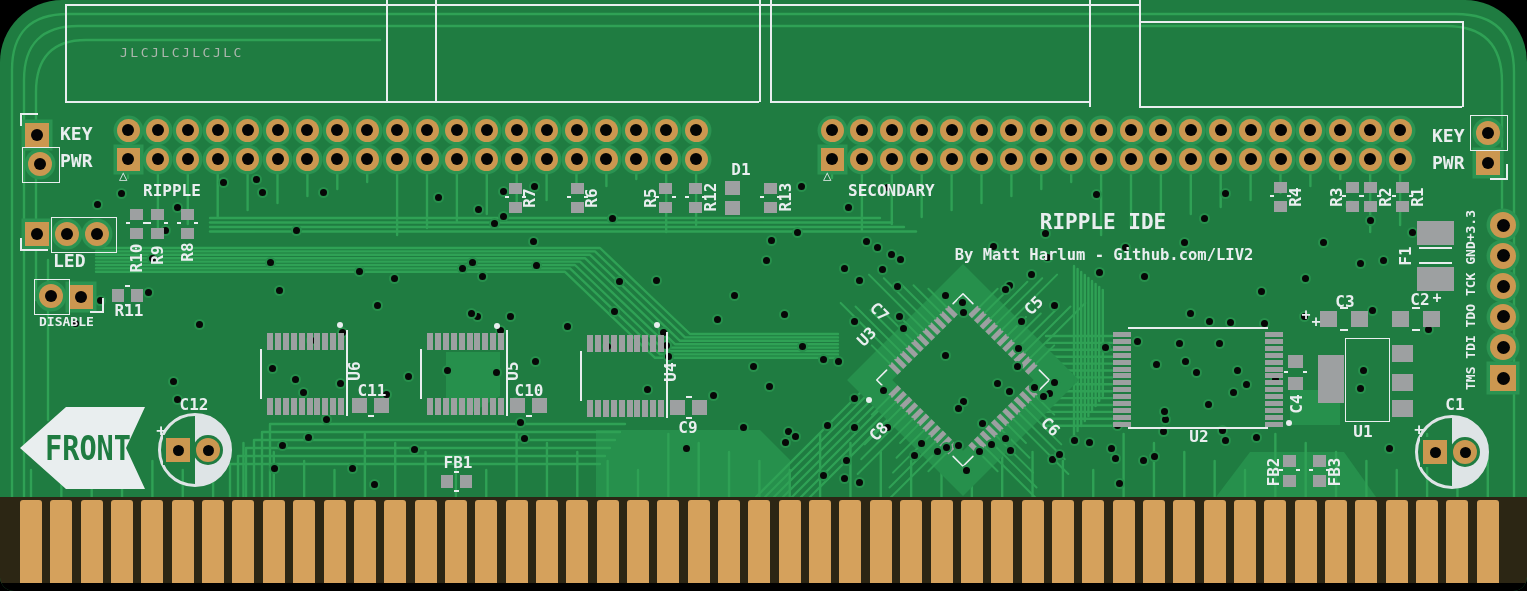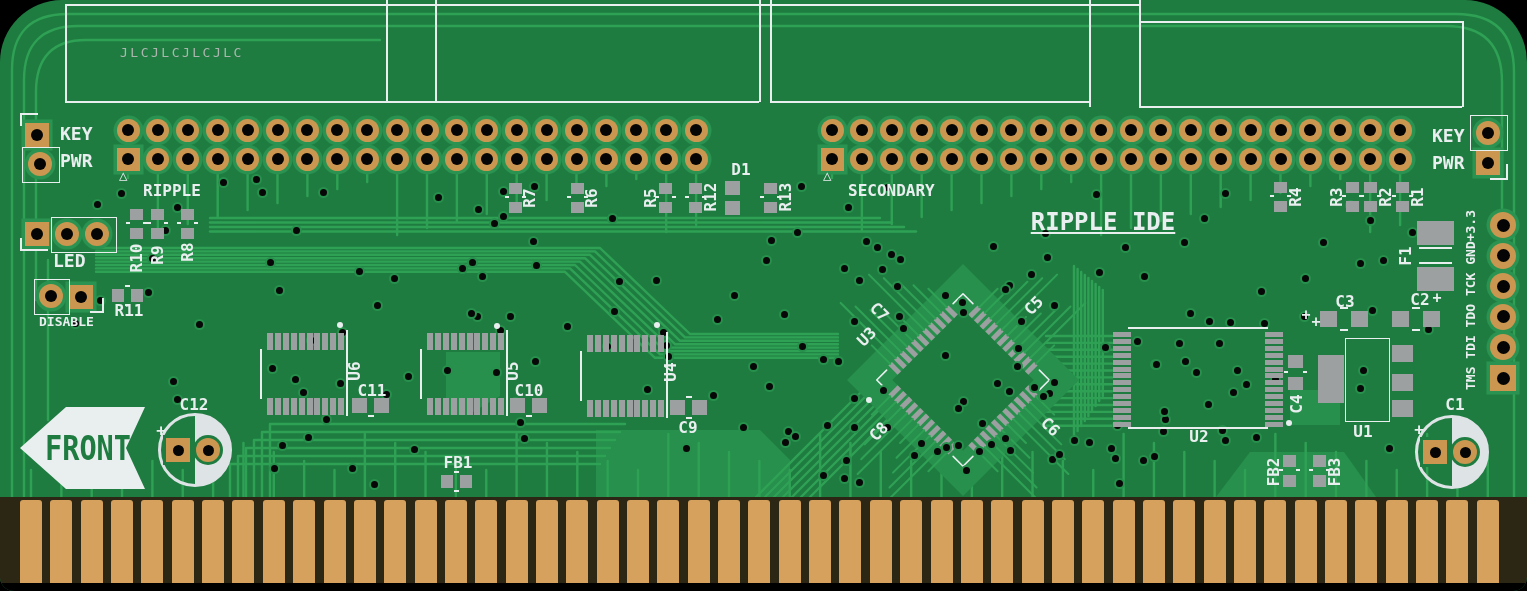--- a/index.html
+++ b/index.html
@@ -1000,21 +1000,22 @@
     <div class="silk" style="left:823px;top:168px;font-size:14px;">△</div>
 
     <div class="silk" style="left:60px;top:125px;font-size:18px;">KEY</div>
     <div class="silk" style="left:60px;top:152px;font-size:18px;">PWR</div>
     <div class="silk" style="left:1432px;top:127px;font-size:18px;">KEY</div>
     <div class="silk" style="left:1432px;top:154px;font-size:18px;">PWR</div>
 
     <div class="silk" style="left:53px;top:252px;font-size:18px;">LED</div>
     <div class="silk" style="left:39px;top:315px;font-size:13px;">DISABLE</div>
 
-    <div class="silk" style="left:1103px;top:222px;font-size:24px;letter-spacing:0px;transform:translate(-50%,-50%);text-decoration:underline;">RIPPLE IDE</div>
+    <div class="silk" style="left:1103px;top:222px;font-size:21px;letter-spacing:0px;transform:translate(-50%,-50%);">RIPPLE IDE</div>
+    <div class="silk" style="left:1104px;top:256px;font-size:15.5px;transform:translate(-50%,-50%);">By Matt Harlum - Github.com/LIV2</div>
 
     <div class="silk" style="left:1464px;top:390px;font-size:13px;transform:rotate(-90deg);transform-origin:0 0;">TMS TDI TDO TCK GND+3.3</div>
 
     <svg style="position:absolute;left:14px;top:398px;" width="140" height="95">
       <polygon points="6,50 52,9 131,9 112,50 131,91 52,91" fill="#E9EEEF"></polygon>
       <text x="74" y="62" text-anchor="middle" fill="#1F7C41" font-size="34" font-weight="bold" font-family="DejaVu Sans Mono, monospace" textLength="86" lengthAdjust="spacingAndGlyphs">FRONT</text>
     </svg>
   <div class="sline" style="left:65px;top:4px;width:1.6px;height:98px;"></div>
         <div class="sline" style="left:65px;top:4px;width:1074px;height:1.6px;"></div>
         <div class="sline" style="left:386px;top:0px;width:1.6px;height:102px;"></div>

